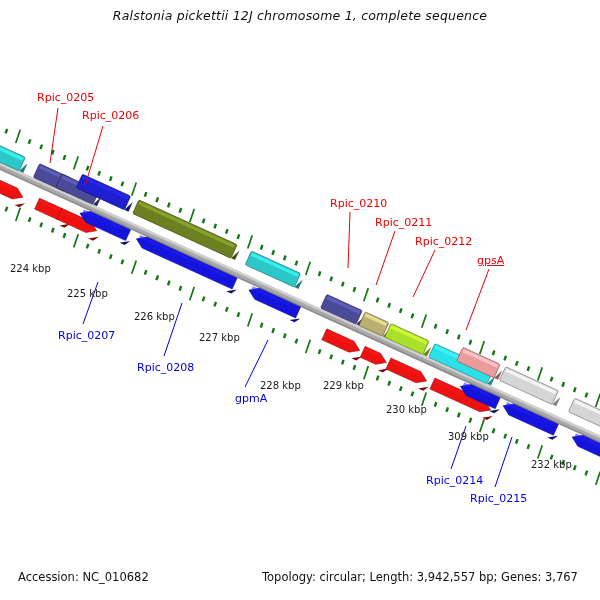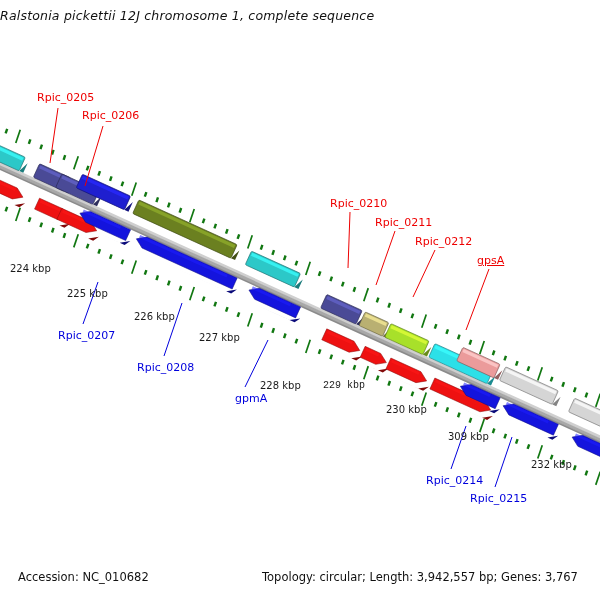--- a/index.html
+++ b/index.html
@@ -2,21 +2,21 @@
 <html><head>
 <meta charset="utf-8">
 <style>
   html,body{margin:0;padding:0;background:#ffffff;}
   body{width:600px;height:600px;overflow:hidden;
        font-family:"DejaVu Sans","Liberation Sans",sans-serif;}
   #stage{position:relative;width:600px;height:600px;background:#fff;}
 
   
   #title{
-    position:absolute;left:0;top:8px;width:600px;text-align:left;
+    position:absolute;left:0;top:8px;width:600px;text-align:center;
     font-style:italic;font-size:12.5px;color:#111;letter-spacing:.2px;
     font-family:"DejaVu Sans","Liberation Sans",sans-serif;
   }
   #footer{position:absolute;left:0;top:570px;width:516px;height:20px;}
   #accession{position:absolute;left:18px;top:0;font-size:11.5px;color:#111;}
   #stats{position:absolute;left:262px;top:0;font-size:11.5px;color:#111;white-space:nowrap;}
 
   
   svg#map{position:absolute;left:0;top:0;width:600px;height:600px;}
 
@@ -333,21 +333,21 @@
         <line x1="495" y1="487" x2="512" y2="437" stroke="#0000dd" stroke-width="1"></line>
       </g>
   </svg>
 
   <div id="tick-labels">
       <div class="tick-lbl" style="left: 10px; top: 263px;">224 kbp</div>
       <div class="tick-lbl" style="left: 67px; top: 288px;">225 kbp</div>
       <div class="tick-lbl" style="left: 134px; top: 311px;">226 kbp</div>
       <div class="tick-lbl" style="left: 199px; top: 332px;">227 kbp</div>
       <div class="tick-lbl" style="left: 260px; top: 356px; margin-top: 24px;">228 kbp</div>
-      <div class="tick-lbl" style="left: 323px; top: 380px; font-family: Liberation Mono, monospace;">229 kbp</div>
+      <div class="tick-lbl" style="left: 323px; top: 380px;">229 kbp</div>
       <div class="tick-lbl" style="left: 386px; top: 404px;">230 kbp</div>
       <div class="tick-lbl" style="left: 448px; top: 431px;">309 kbp</div>
       <div class="tick-lbl" style="left: 510px; top: 459px; margin-left: 21px;">232 kbp</div>
     </div>
   <div id="feat-labels">
       <div class="lbl fwd" style="left: 37px; top: 91px;">Rpic_0205</div>
       <div class="lbl fwd" style="left: 82px; top: 109px;">Rpic_0206</div>
       <div class="lbl fwd" style="left: 330px; top: 197px;">Rpic_0210</div>
       <div class="lbl fwd" style="left: 375px; top: 216px;">Rpic_0211</div>
       <div class="lbl fwd" style="left: 415px; top: 235px; text-align: right;">Rpic_0212</div>

